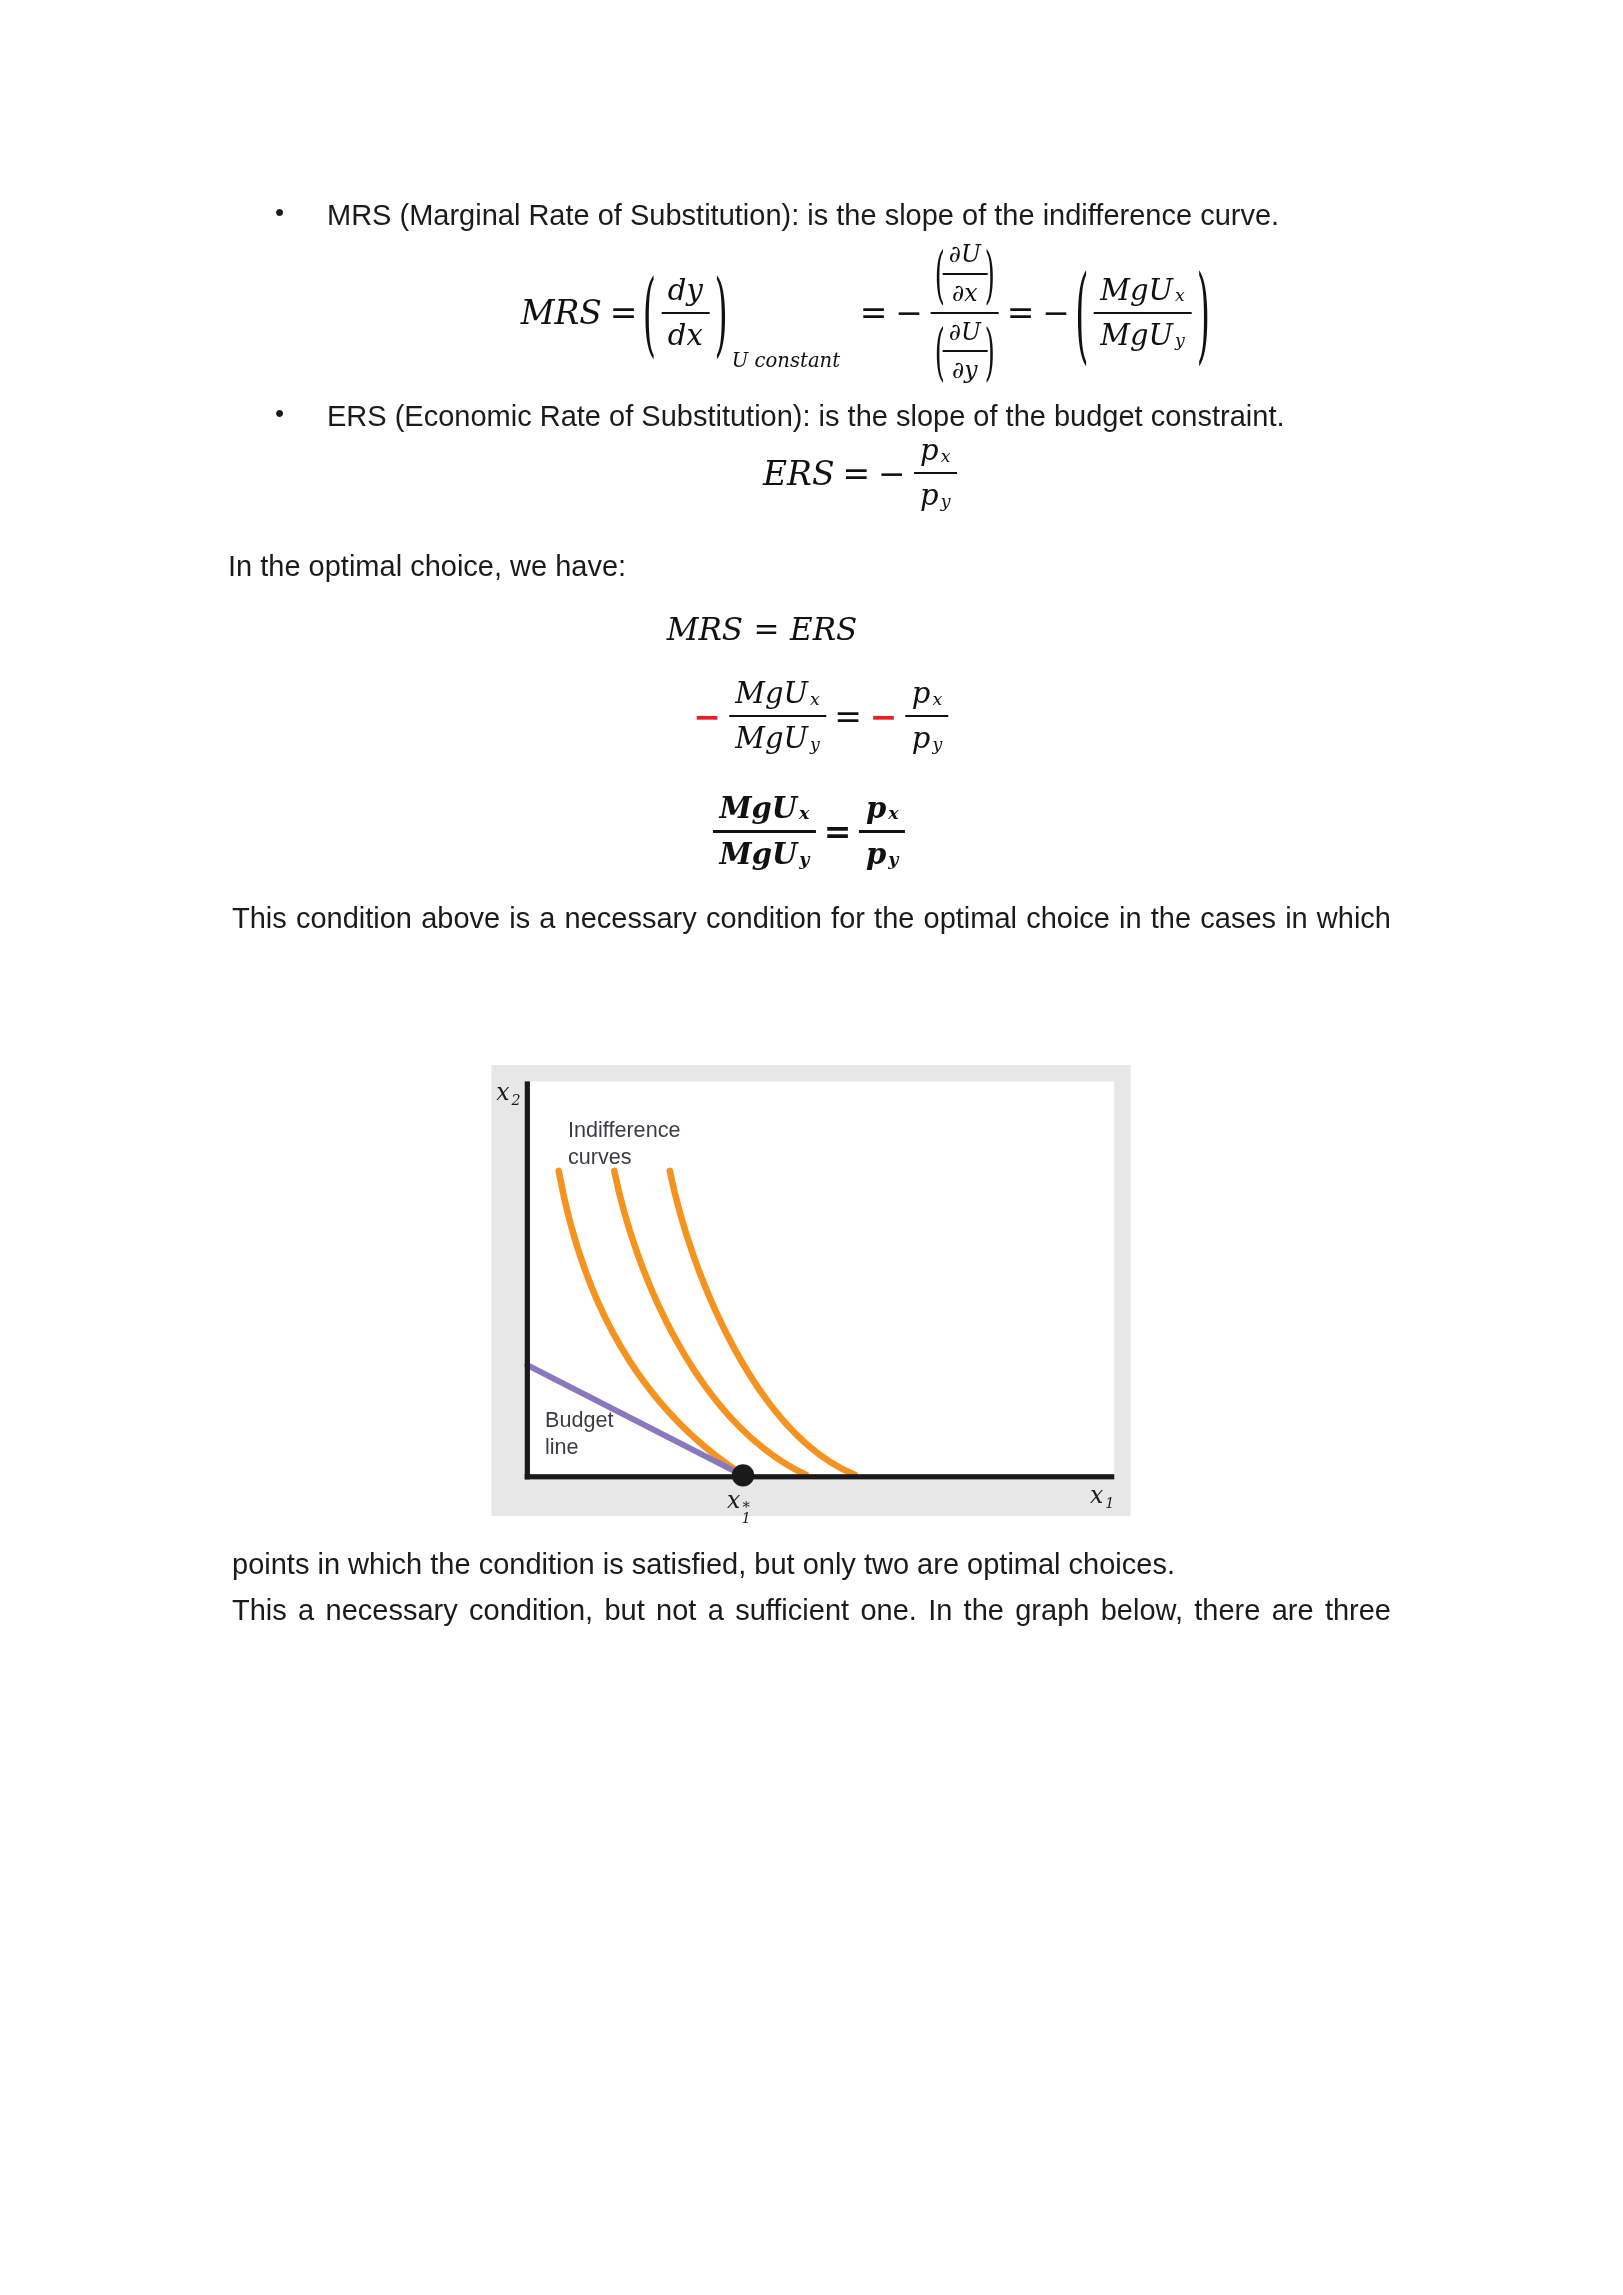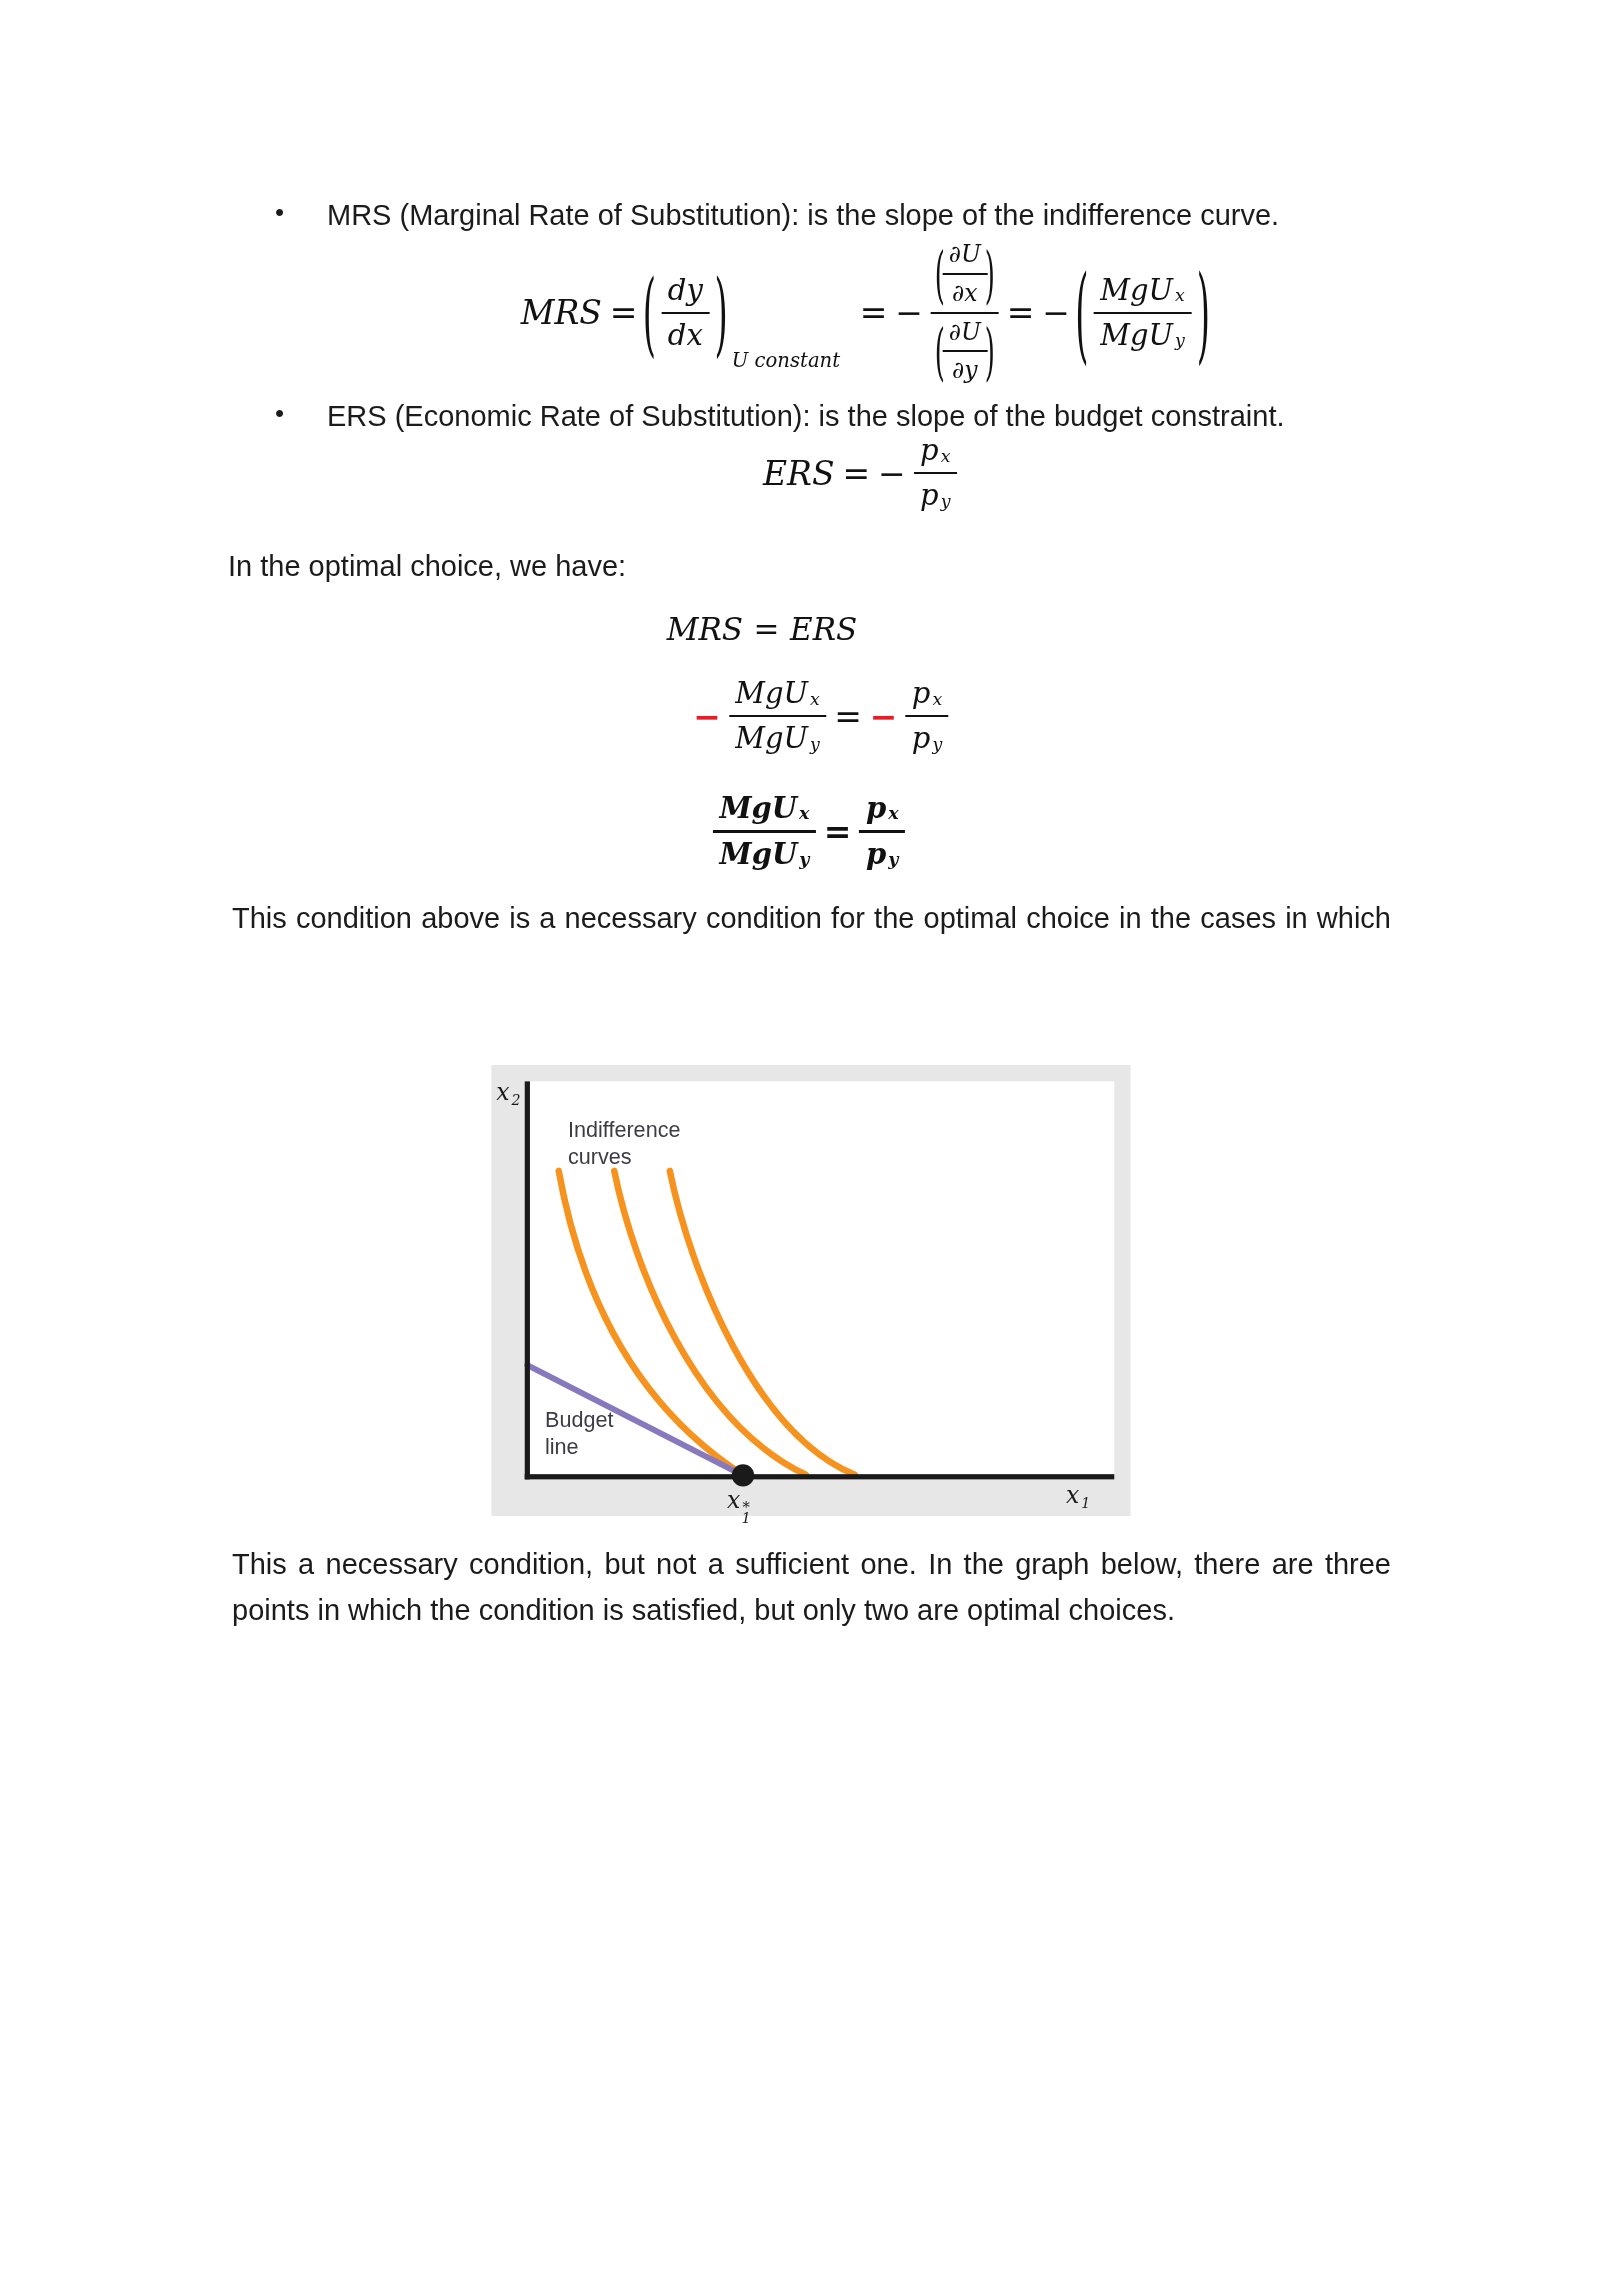--- a/index.html
+++ b/index.html
@@ -202,24 +202,24 @@
       <span class="pline">line</span>
     </div>
 
     <div class="axis-label" style="left:236px;top:424px;">
       <span>x</span><span class="supsub">
           <span>*</span>
           <span>1</span>
         </span>
     </div>
 
-    <div class="axis-label" style="left:575px;top:419px;">
+    <div class="axis-label" style="left:599px;top:419px;">
       <span>x</span><span class="sub">1</span>
     </div>
   </div>
 
   <div class="abs body-text" style="left:232px;top:1541px;width:1159px;">
+    <span class="pline">points in which the condition is satisfied, but only two are optimal choices.</span>
     <span class="pline just">This a necessary condition, but not a sufficient one. In the graph below, there are three</span>
-    <span class="pline">points in which the condition is satisfied, but only two are optimal choices.</span>
   </div>
 
 </div>
 
 
 </body></html>

